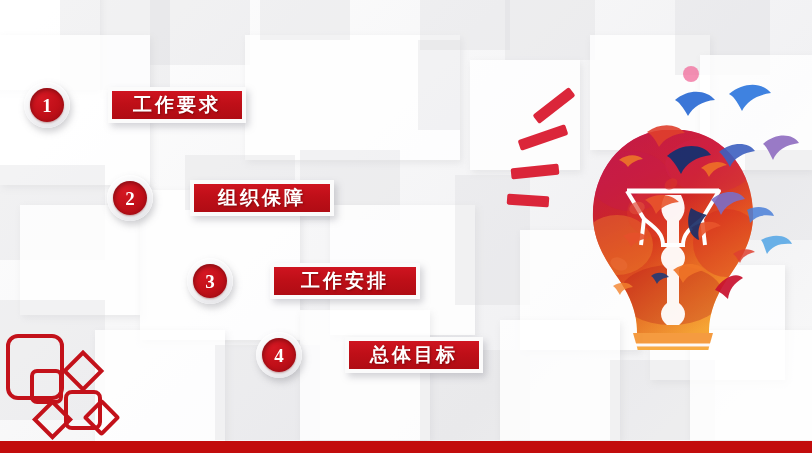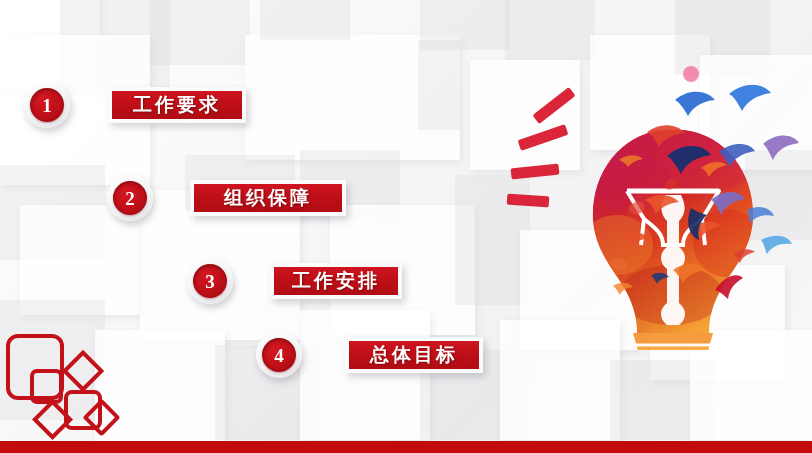--- a/index.html
+++ b/index.html
@@ -219,30 +219,30 @@
     <div class="barframe" style="margin-left:38px;">
       <div class="bar" style="width:130px;">工作要求</div>
     </div>
   </div>
 
   <div class="row" style="left:107px;top:175px;">
     <div class="circle">
       <div class="inner">2</div>
     </div>
     <div class="barframe" style="margin-left:37px;">
-      <div class="bar" style="width:148px;">组织保障</div>
+      <div class="bar" style="width:136px;">组织保障</div>
     </div>
   </div>
 
   <div class="row" style="left:187px;top:258px;">
     <div class="circle">
       <div class="inner">3</div>
     </div>
     <div class="barframe" style="margin-left:37px;">
-      <div class="bar" style="width:124px;">工作安排</div>
+      <div class="bar" style="width:142px;">工作安排</div>
     </div>
   </div>
 
   <div class="row" style="left:256px;top:332px;">
     <div class="circle">
       <div class="inner">4</div>
     </div>
     <div class="barframe" style="margin-left:43px;">
       <div class="bar" style="width:130px;">总体目标</div>
     </div>

